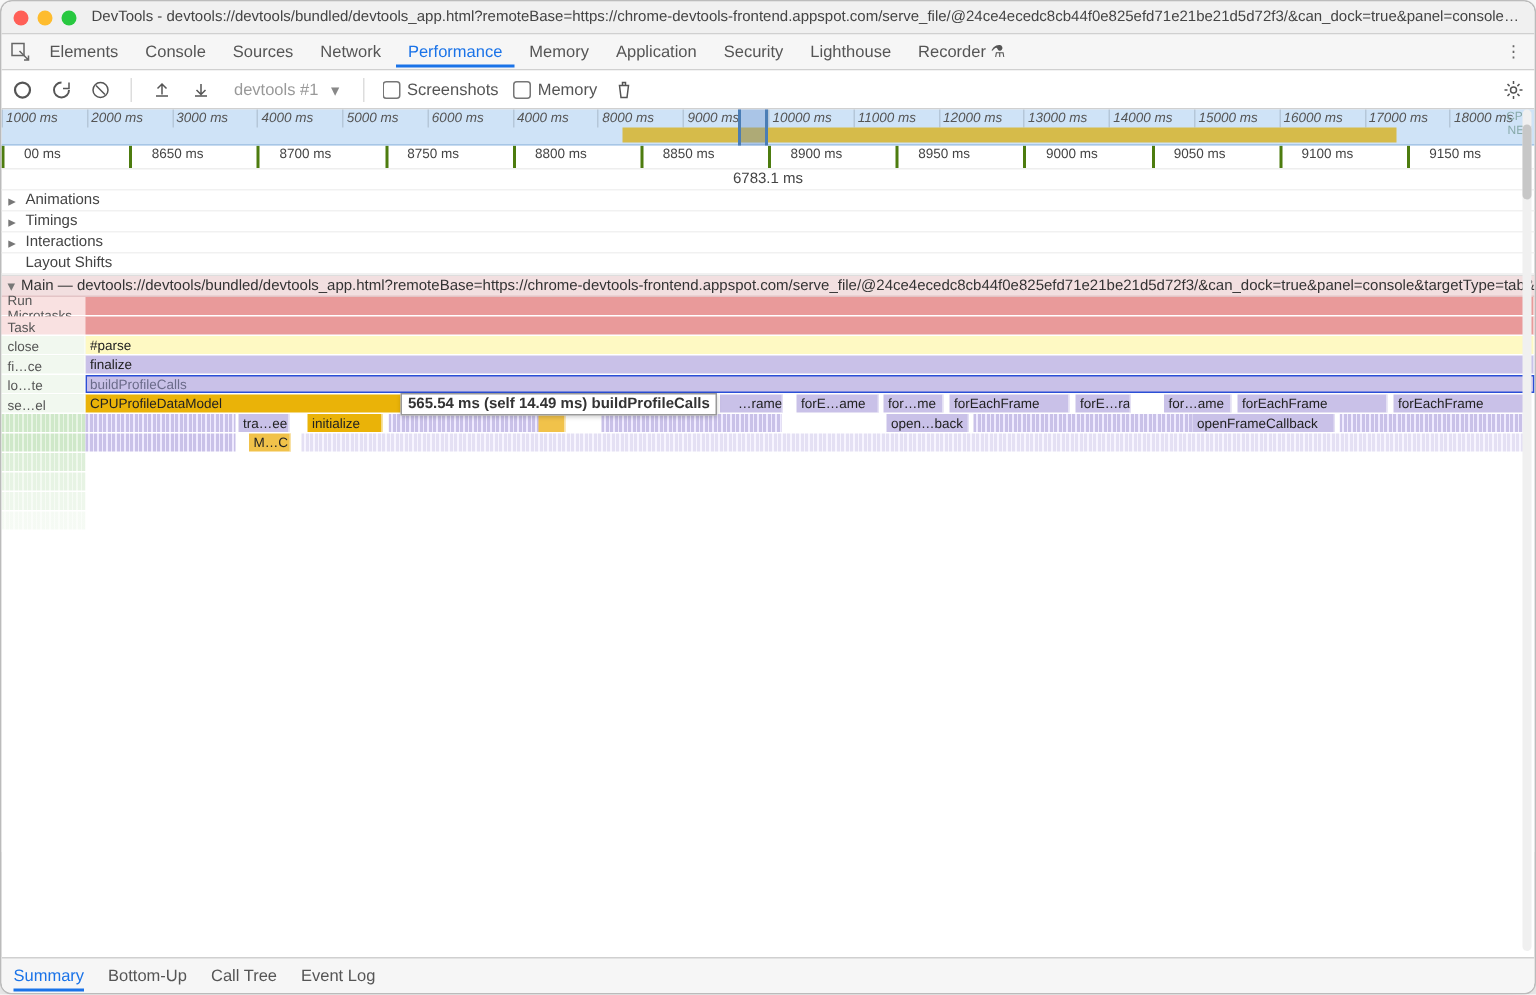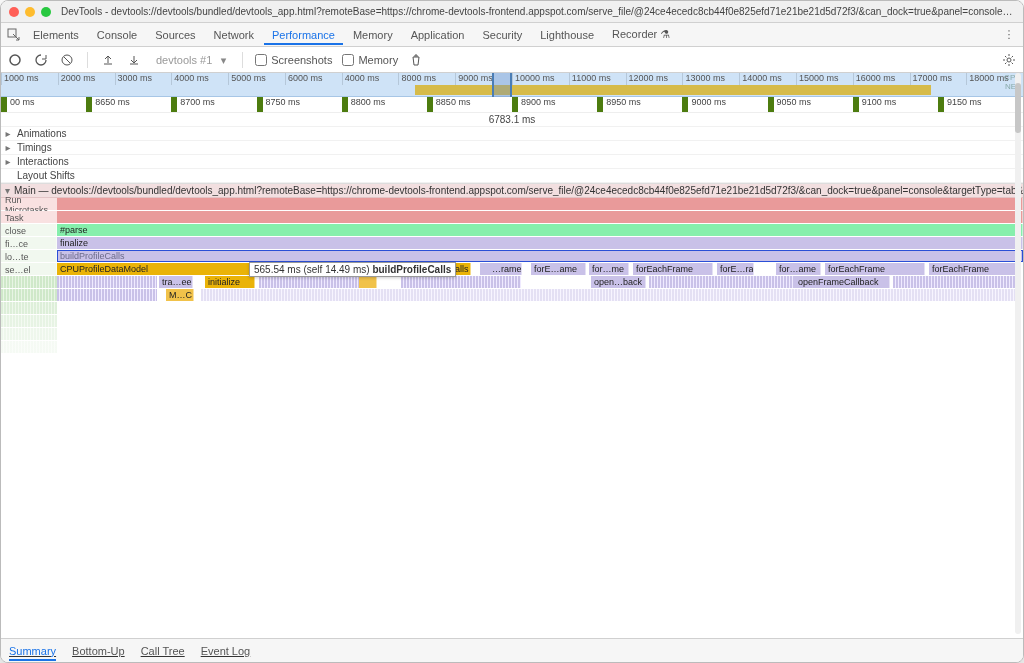--- a/index.html
+++ b/index.html
@@ -18,47 +18,47 @@
 .toolbar { height:26px; border-bottom:1px solid #d0d0d0; display:flex; align-items:center; padding:0 6px; gap:10px; background:#fff;}
 .tbtn { width:16px; height:16px; display:flex; align-items:center; justify-content:center; color:#555; cursor:pointer; }
 .sep { width:1px; height:16px; background:#ddd; margin:0 2px;}
 .select { color:#999; font-size:11px; padding:2px 18px 2px 4px; border:none; background:transparent; position:relative;}
 .select::after{content:"▾"; position:absolute; right:4px; color:#888;}
 .chk { display:flex; align-items:center; gap:4px; color:#555;}
 .chk input{width:12px;height:12px;}
 .gear { margin-left:auto; }
 .overview { height:24px; background:#cfe3f7; position:relative; border-bottom:1px solid #a7c6e6; }
 .overview .ticks { position:absolute; top:0; left:0; right:0; height:12px; display:flex; font-size:9px; color:#555;}
-.overview .ticks span{ flex:1; border-left:1px solid rgba(0,0,0,.12); padding-left:2px; white-space:nowrap;}
+.overview .ticks span{ flex:1; border-left:1px solid rgba(0,0,0,.12); padding-left:2px; white-space:nowrap;font-style:italic;}
 .overview .band { position:absolute; top:12px; height:10px; background:#d6bb4a; }
 .overview .caret{ position:absolute; top:0; width:20px; height:24px; background:rgba(100,140,200,.35); border-left:2px solid #4a7db5; border-right:2px solid #4a7db5;}
 .overview .sidelabels{position:absolute; right:2px; top:0; font-size:8px; color:#8aa; text-align:right;}
 .detail-ruler { height:16px; display:flex; font-size:9px; color:#444; border-bottom:1px solid #eee;}
-.detail-ruler span{flex:1; border-left:6px solid #4d7c0f; padding-left:3px;}
+.detail-ruler span{flex:1; border-left:2px solid #4d7c0f; padding-left:13px;}
 .tracks { border-bottom:1px solid #ddd;}
 .track-row { height:14px; display:flex; align-items:center; font-size:10px; color:#444; border-bottom:1px solid #f1f1f1;}
 .track-row .arrow{width:14px; text-align:center; color:#777;}
 .track-row .lbl{padding-left:2px; flex:1;}
 .main-hdr { height:14px; background:#f2dfe0; color:#333; font-size:10px; padding:0 4px; display:flex; align-items:center; border-bottom:1px solid #e3c4c6; white-space:nowrap; overflow:hidden;}
 .main-hdr .arrow{margin-right:4px; color:#777;}
 .flame { position:relative; background:#fff; }
 .flame-row { height:13px; position:relative; }
 .gutter { position:absolute; left:0; top:0; width:56px; height:100%; font-size:9px; color:#555; display:flex; align-items:center; padding-left:4px; background:rgba(255,255,255,.7);}
 .bar { position:absolute; top:0; height:12px; font-size:9px; color:#222; overflow:hidden; white-space:nowrap; padding:0 3px; display:flex; align-items:center; border-right:1px solid rgba(255,255,255,.5);}
 .c-red{background:#e99a9a;} 
-.c-yel{background:#86efac;}
+.c-yel{background:#fef9c3;}
 .c-pur{background:#c9c1e8;}
 .c-pur2{background:#eab308;}
 .c-grn{background:#cfe8c9;}
 .c-sel{background:#c9c1e8; outline:1px solid #2b4fd6; outline-offset:-1px;}
 .c-amber{background:#f1c24a;}
 .tooltip { position:absolute; background:#fff; border:1px solid #999; padding:1px 4px; font-size:10px; color:#333; z-index:5; box-shadow:0 1px 3px rgba(0,0,0,.2);}
 .noise { position:absolute; top:0; height:12px; background:repeating-linear-gradient(90deg,#cfe8c9 0 2px,#e8f5e4 2px 3px);}
 .noise2{ background:repeating-linear-gradient(90deg,#c9c1e8 0 2px,#efeaff 2px 3px);}
-.bottom-tabs { position:absolute; left:0; right:0; bottom:0; height:24px; border-top:1px solid #d0d0d0; background:#f6f6f6; display:flex; align-items:center; padding:0 8px; gap:16px;text-decoration:underline;}
+.bottom-tabs { position:absolute; left:0; right:0; bottom:0; height:24px; border-top:1px solid #d0d0d0; background:#f6f6f6; display:flex; align-items:center; padding:0 8px; gap:16px;}
 .btab { font-size:11px; color:#555; padding:4px 0; cursor:pointer;}
 .btab.active{ color:#1a73e8; border-bottom:2px solid #1a73e8; padding-bottom:2px;}
 .scrollbar { position:absolute; right:2px; top:72px; bottom:28px; width:6px; background:#f0f0f0; border-radius:3px;}
 .scrollbar .thumb{ position:absolute; top:10px; width:6px; height:50px; background:#c7c7c7; border-radius:3px;}
 svg{display:block;}
 </style>
 </head>
 <body>
 
 <div class="window">
@@ -281,21 +281,21 @@
           <span>for…ame</span>
         </div>
       <div class="bar c-pur" style="left:824px; width:100px;">
           <span>forEachFrame</span>
         </div>
       <div class="bar c-pur" style="left:928px; width:88px;">
           <span>forEachFrame</span>
         </div>
       <div class="gutter">se…el</div>
 
-      <div class="tooltip" style="left:248px; top:-1px;"><span>565.54 ms (self 14.49 ms)</span> <b>buildProfileCalls</b></div>
+      <div class="tooltip" style="left:266px; top:-1px;font-weight:bold;"><span>565.54 ms (self 14.49 ms)</span> <b>buildProfileCalls</b></div>
     </div>
 
     <div class="flame-row">
       <div class="noise" style="left:0; width:56px;"></div>
       <div class="noise noise2" style="left:56px; width:100px;"></div>
       <div class="bar c-pur" style="left:158px; width:34px;align-items:center;">
           <span>tra…ee</span>
         </div>
       <div class="bar c-pur2" style="left:204px; width:50px;">
           <span>initialize</span>

